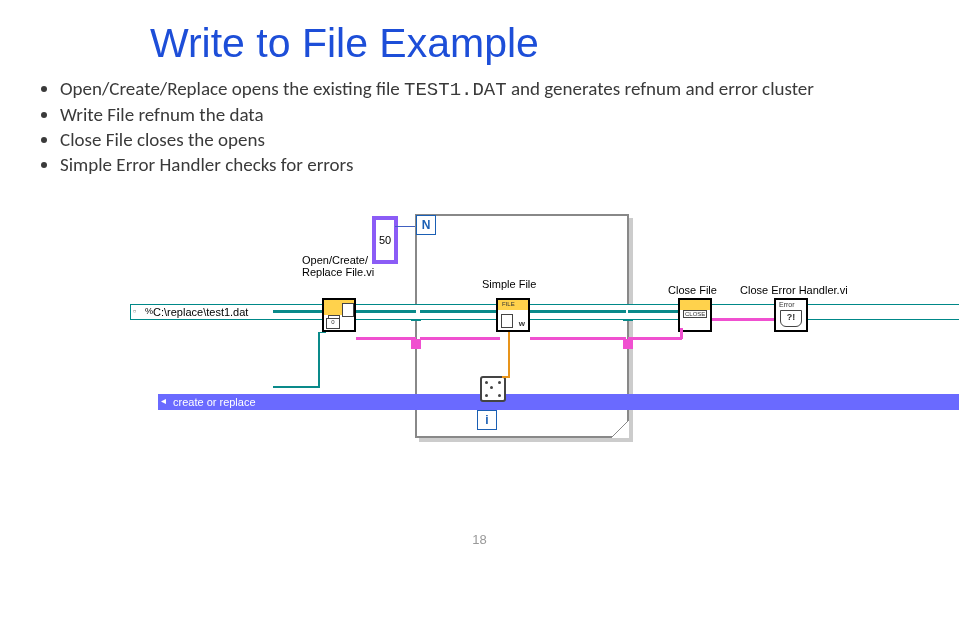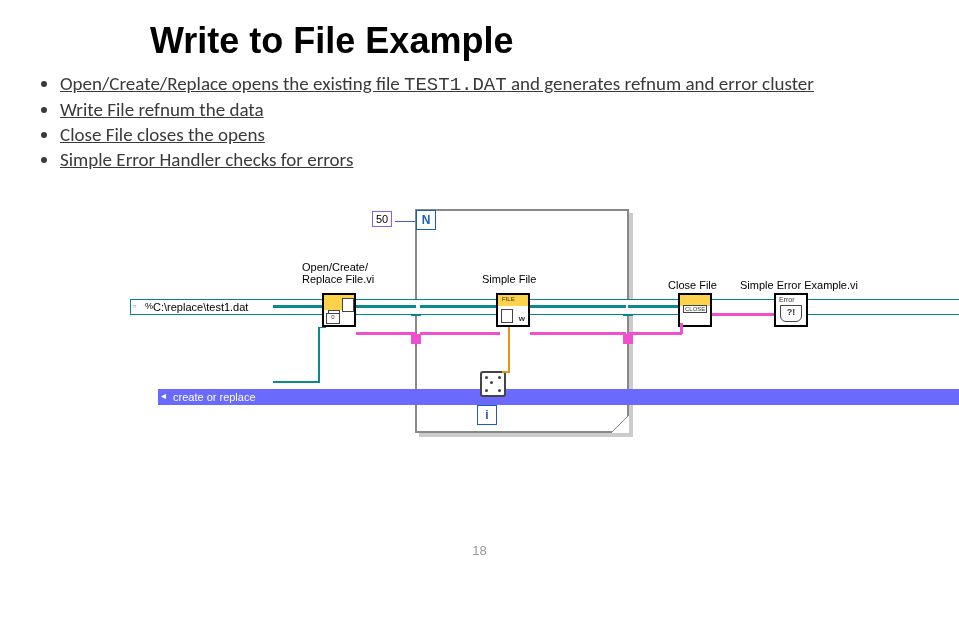--- a/index.html
+++ b/index.html
@@ -5,32 +5,31 @@
   body {
     margin: 0;
     padding: 20px 40px;
     font-family: "Segoe UI", Arial, sans-serif;
     background: #fff;
     color: #333;
     width: 959px;
     box-sizing: border-box;
   }
   h1 {
-    font-weight: 700;
-    font-size: 36px;
+    font-weight: 400;
+    font-size: 41px;
     margin: 0 0 10px 110px;
-    color: #000000;
+    color: #1d4ed8;
   }
   ul {
     margin: 0 0 20px 20px;
     padding: 0;
     list-style: disc;
     font-size: 19px;
     color: #3a3a3a;
-    text-decoration: underline;
   }
   li {
     margin-bottom: 2px;
     font-family: Calibri, Arial, sans-serif;
   }
   .mono {
     font-family: "Courier New", monospace;
   }
   .diagram {
     position: relative;
@@ -45,23 +44,23 @@
     color: #000;
   }
   
   .forloop {
     border: 2px solid #888;
     background: #fff;
     box-shadow: 4px 4px 0 #ccc;
   }
   
   .const50 {
-    border: 1px solid #8b5cf6;
-    background: #fff;
-    padding: 1px 3px;
+    border: 4px solid #8b5cf6;
+    background: #fff;
+    padding: 14px 3px;
     font-family: Verdana, sans-serif;
     font-size: 11px;
     color: #000;
   }
   .N-box, .i-box {
     border: 1px solid #1a5fb4;
     background: #fff;
     width: 18px;
     height: 18px;
     text-align: center;
@@ -137,21 +136,21 @@
   .wire.v { width: 2px; }
   .wire.green { background: #0a8a8a; height:3px;}
   .wire.orange { background: #e8941a; height:2px;}
   .wire.orange.v { width:2px; height:auto;}
   .wire.pink { background: #f050d0; height:3px;}
   .wire.blue { background: #4060c0; height:1px; }
   .page-num {
     text-align: center;
     font-size: 13px;
     color: #999;
-    margin-top: 42px;
+    margin-top: 26px;
   }
   
   .file-glyph {
     width: 10px; height: 12px;
     background:#fff; border:1px solid #444;
     position:absolute;
   }
 </style>
 </head>
 <body>
@@ -184,21 +183,21 @@
 
     <div style="position:absolute; right:-2px; bottom:-2px; width:18px; height:18px; background:linear-gradient(135deg, transparent 49%, #888 50%, #fff 51%);"></div>
   </div>
 
   <div class="box pathbox" style="left:90px; top:98px;">
     <span style="font-size:9px; vertical-align:top;">%</span><span>C:\replace\test1.dat</span>
   </div>
 
   <div class="box selector" style="left:118px; top:172px;">create or replace</div>
 
-  <div class="vi-label" style="left:262px; top:60px;">Open/Create/<br>Replace File.vi</div>
+  <div class="vi-label" style="left:262px; top:48px;">Open/Create/<br>Replace File.vi</div>
   <div class="vi-icon" style="left:282px; top:92px;">
     <div class="file-glyph" style="left:4px; top:15px;"></div>
     <div class="file-glyph" style="left:18px; top:3px;"></div>
     <div style="position:absolute; left:2px; bottom:1px; width:12px;height:9px; border:1px solid #444; background:#fff;font-size:6px;line-height:7px;text-align:center;">0</div>
   </div>
 
   <div class="wire green h" style="left:233px; top:104px; width:49px;"></div>
 
   <div class="wire h" style="left:233px; top:180px; width:45px; background:#0a8a8a;"></div>
   <div class="wire v" style="left:278px; top:126px; height:56px; background:#0a8a8a;"></div>
@@ -233,21 +232,21 @@
 
   <div class="vi-label" style="left:628px; top:78px;">Close File</div>
   <div class="vi-icon" style="left:638px; top:92px; background:linear-gradient(#ffd24c 0 35%, #fff 35% 100%);">
     <div style="position:absolute; left:3px; top:10px; font-size:6px; border:1px solid #444; padding:0 1px; background:#fff;">CLOSE</div>
   </div>
 
   <div class="wire green h" style="left:588px; top:104px; width:50px;"></div>
   <div class="wire pink h" style="left:588px; top:131px; width:54px;"></div>
   <div class="wire pink v" style="left:640px; top:122px; height:11px; width:3px; background:#f050d0;"></div>
 
-  <div class="vi-label" style="left:700px; top:78px;">Simple Error Example.vi</div>
+  <div class="vi-label" style="left:700px; top:78px;">Close Error Handler.vi</div>
   <div class="vi-icon" style="left:734px; top:92px; background:#fff;">
     <div style="position:absolute; left:3px; top:1px; font-size:7px;">Error</div>
     <div style="position:absolute; inset:10px 4px 3px 4px; border:1px solid #444; border-radius:0 0 6px 6px; text-align:center; font-size:9px; line-height:12px; font-weight:bold;">?!</div>
   </div>
 
   <div class="wire pink h" style="left:672px; top:112px; width:62px;"></div>
 
 </div>
 
 <div class="page-num">18</div>

